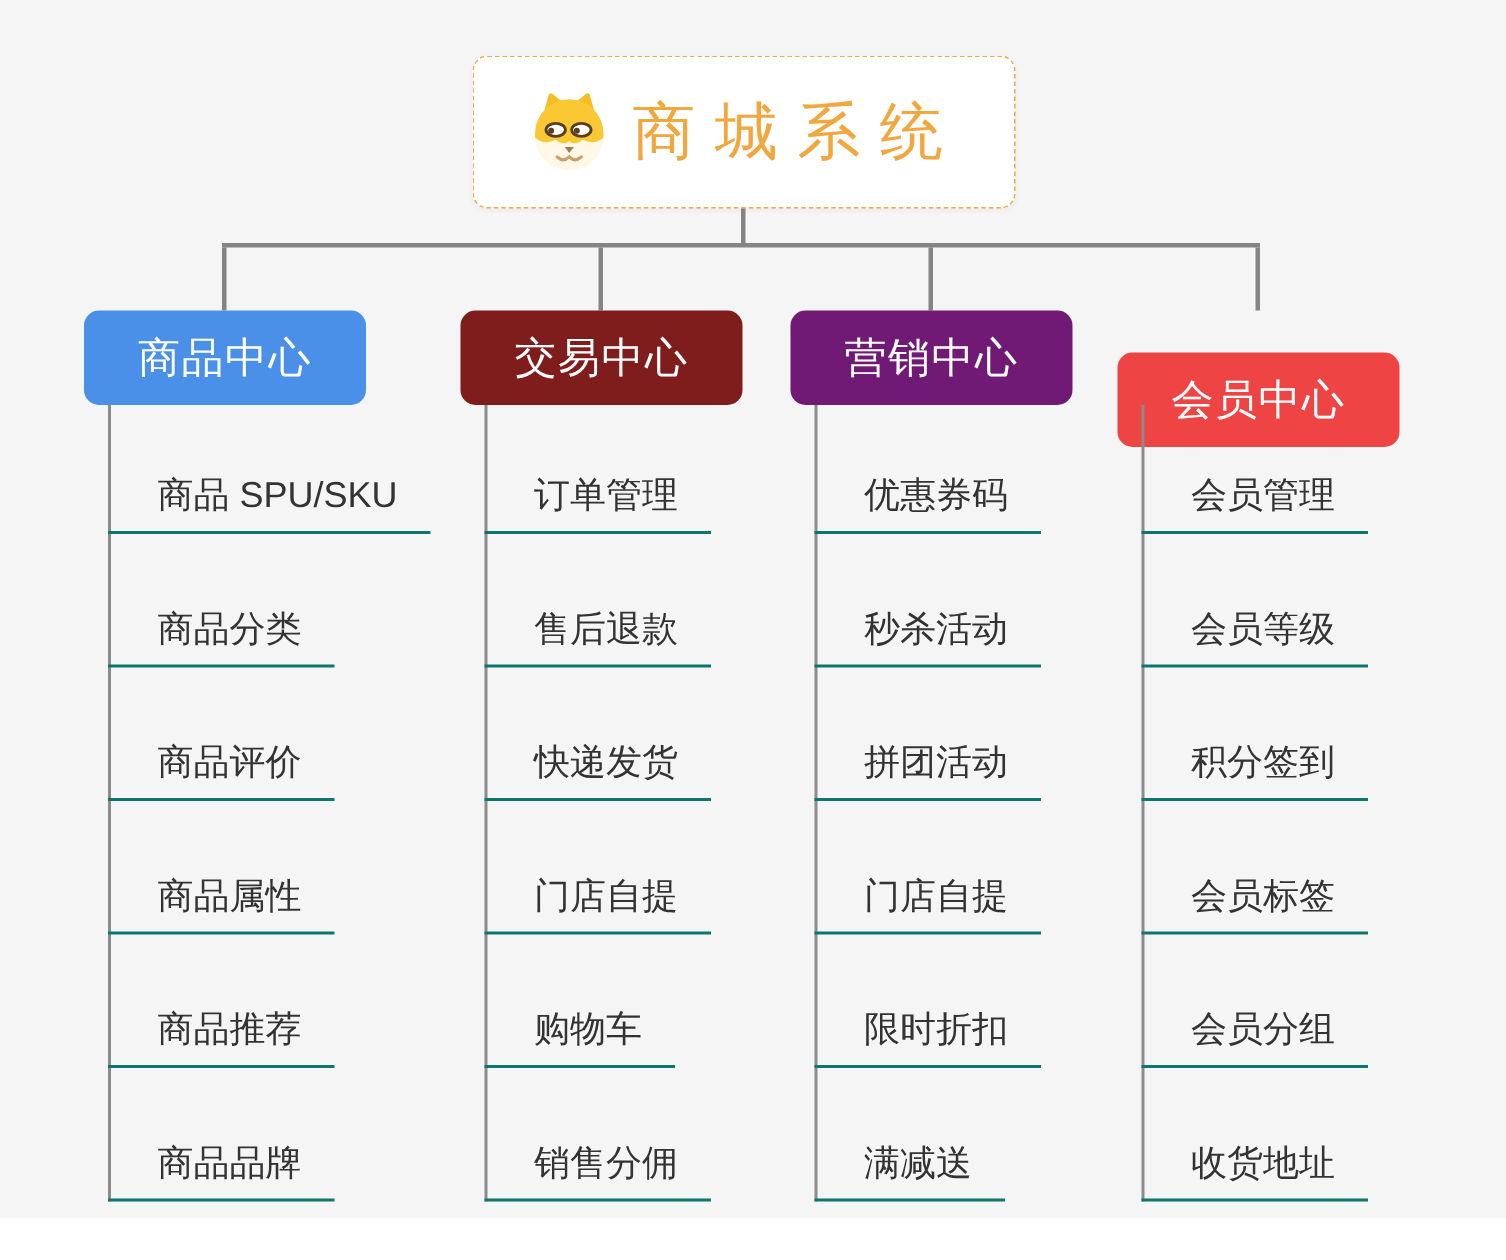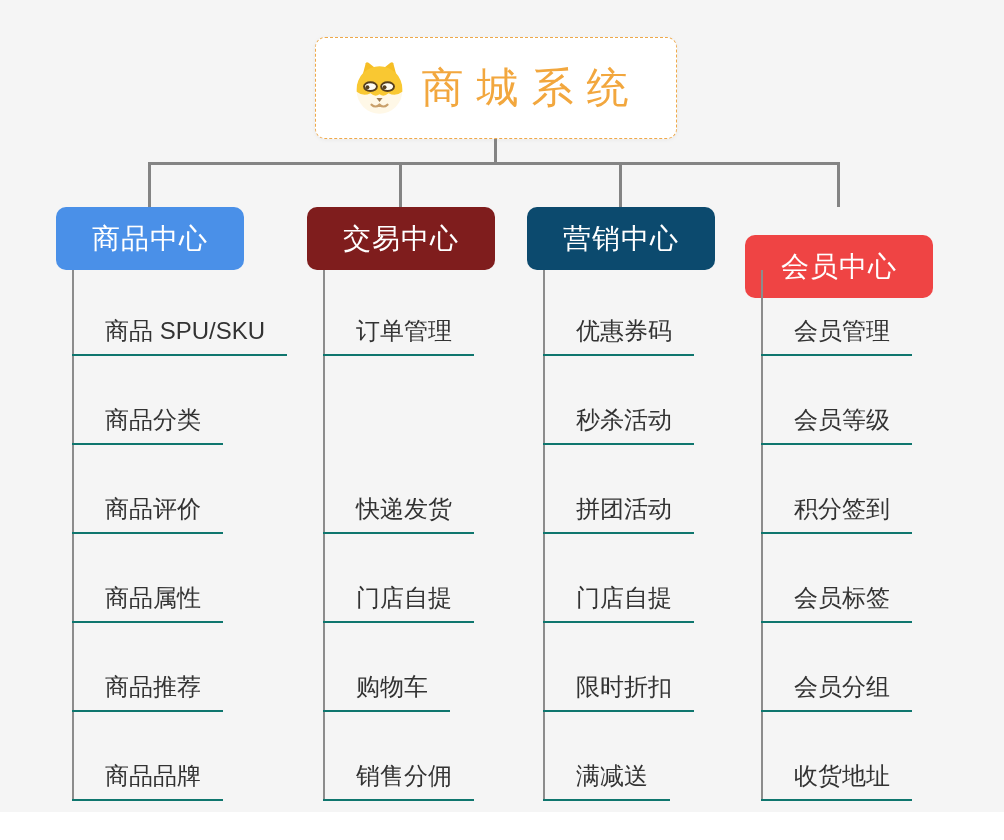--- a/index.html
+++ b/index.html
@@ -103,40 +103,41 @@
   <div class="line drop d1"></div>
   <div class="line drop d2"></div>
   <div class="line drop d3"></div>
 
   <div class="branch b0" style="background-color: rgb(74, 144, 232);">
     <span>商品中心</span>
   </div>
   <div class="branch b1" style="background-color: #7f1d1d;">
     <span>交易中心</span>
   </div>
-  <div class="branch b2" style="background-color: #0c4a6e; text-align: center;">
+  <div class="branch b2" style="background-color: #701a75; text-align: center;">
     <span>营销中心</span>
   </div>
   <div class="branch b3" style="background-color: #ef4444; margin-top: 28px;">
     <span>会员中心</span>
   </div>
 
   <div class="trunk t0"></div>
   <div class="trunk t1"></div>
   <div class="trunk t2"></div>
   <div class="trunk t3"></div>
 
   <div class="node c0 r0">商品 SPU/SKU</div>
   <div class="node c0 r1">商品分类</div>
   <div class="node c0 r2">商品评价</div>
   <div class="node c0 r3">商品属性</div>
   <div class="node c0 r4">商品推荐</div>
   <div class="node c0 r5">商品品牌</div>
 
   <div class="node c1 r0">订单管理</div>
+  <div class="node c1 r1">售后退款</div>
   <div class="node c1 r2">快递发货</div>
   <div class="node c1 r3">门店自提</div>
   <div class="node c1 r4">购物车</div>
   <div class="node c1 r5">销售分佣</div>
 
   <div class="node c2 r0">优惠券码</div>
   <div class="node c2 r1">秒杀活动</div>
   <div class="node c2 r2">拼团活动</div>
   <div class="node c2 r3">门店自提</div>
   <div class="node c2 r4">限时折扣</div>

